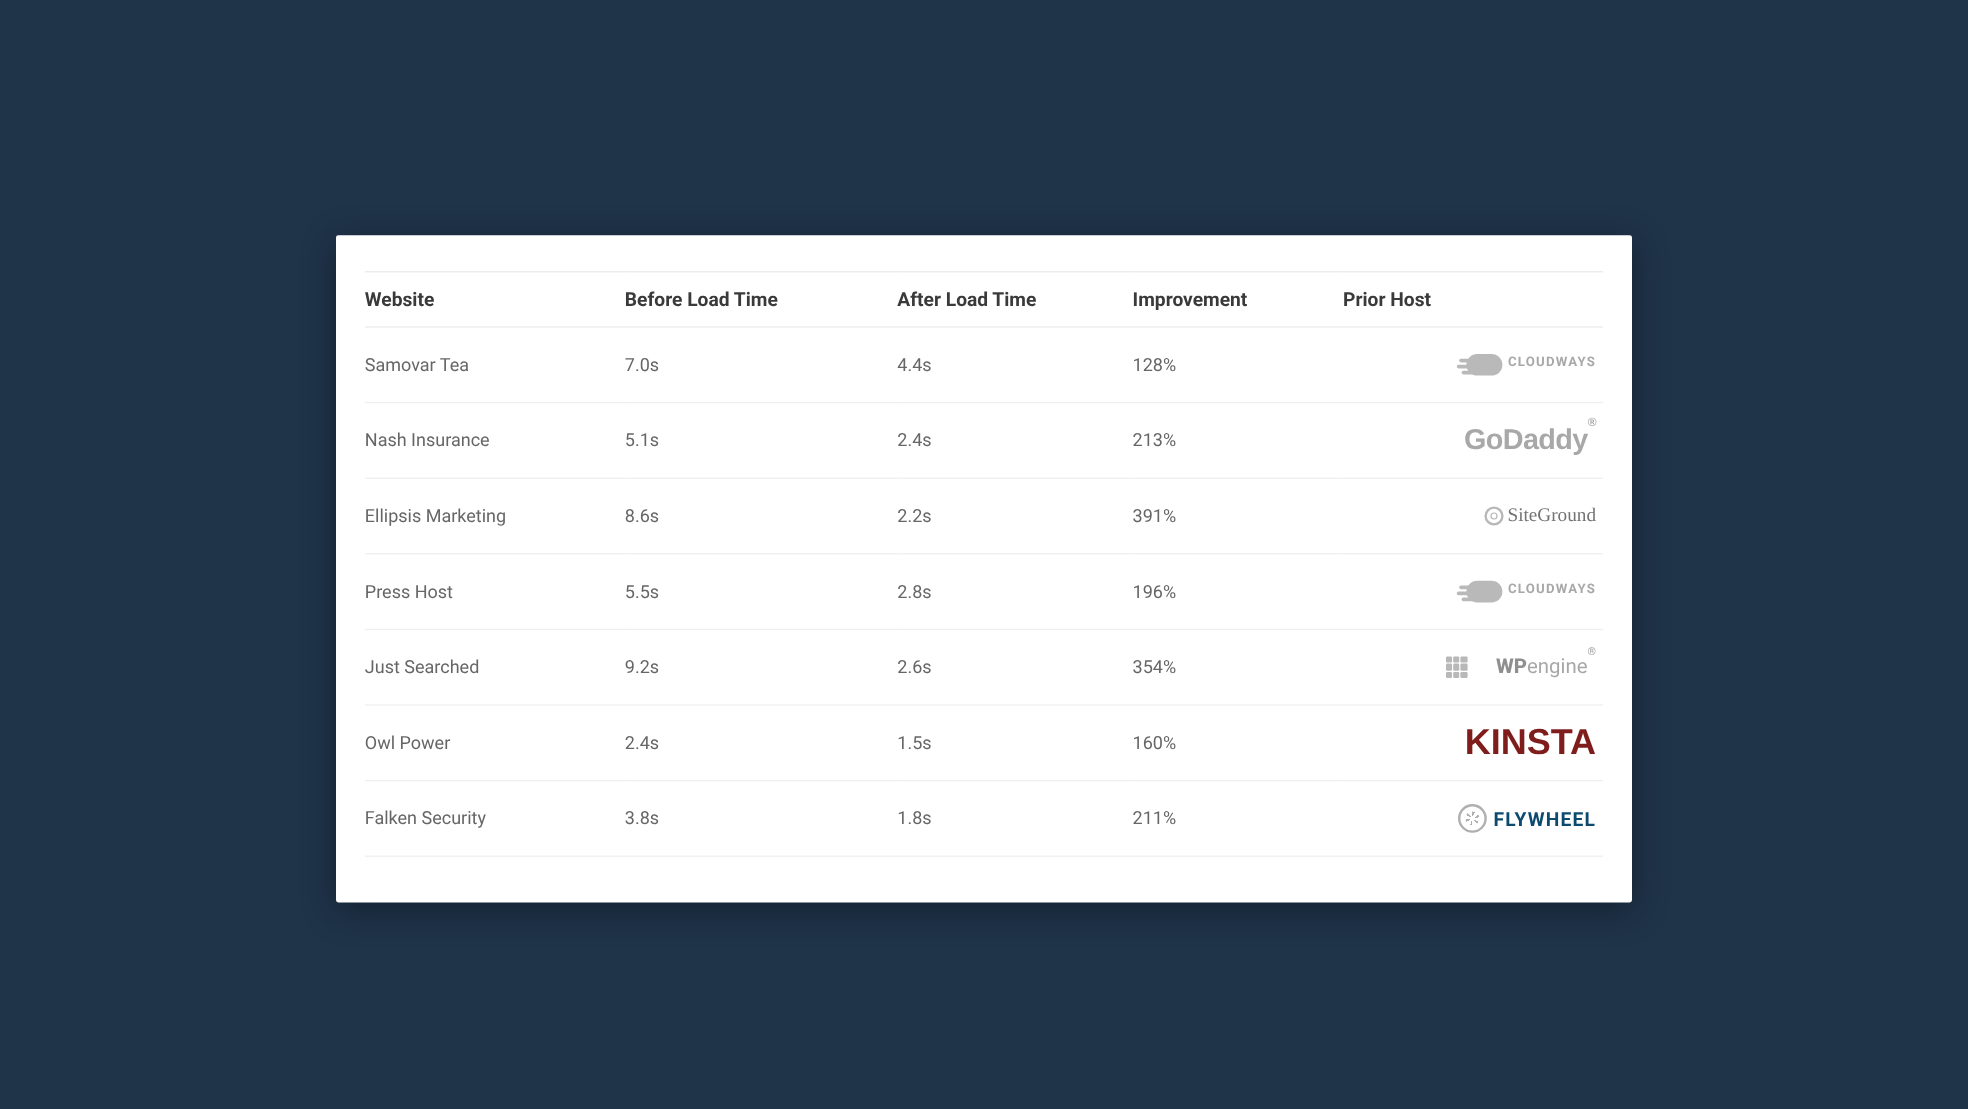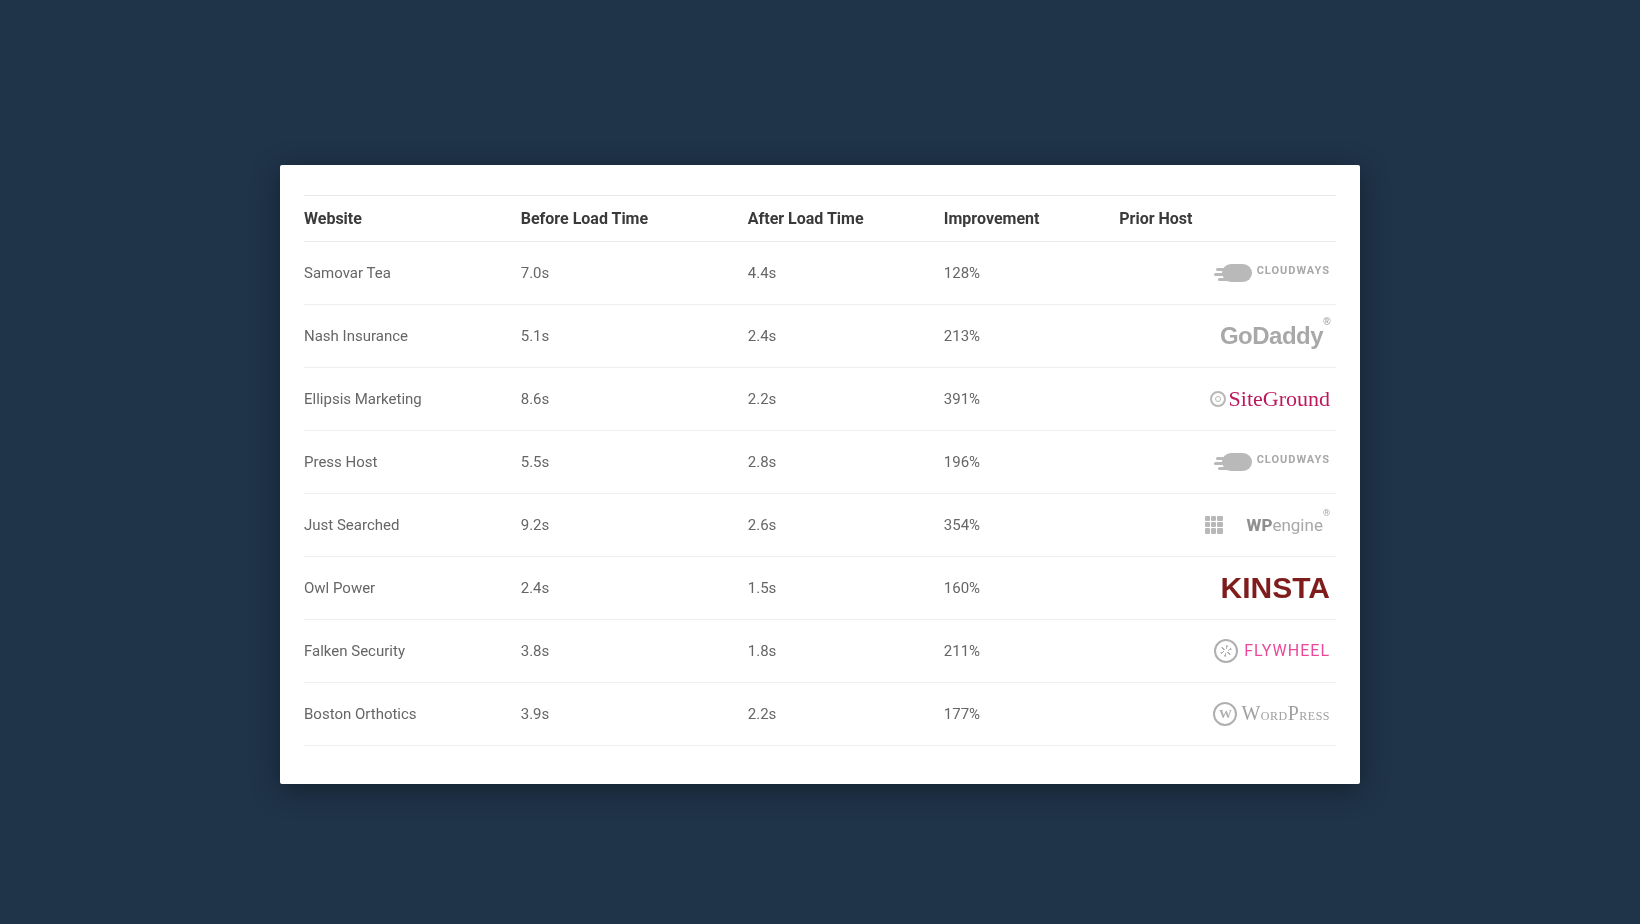--- a/index.html
+++ b/index.html
@@ -66,21 +66,21 @@
     .cloudways .txt { font-size:11px; font-weight:700; letter-spacing:1px; color:#a8a8a8; }
 
     
     .godaddy { font-family: Arial, sans-serif; font-weight:800; font-size:24px; color:#a8a8a8; letter-spacing:-0.5px; }
     .godaddy sup{ font-size:10px; font-weight:700; top:-10px; position:relative;}
 
     
     .siteground { display:inline-flex; align-items:center; gap:3px; }
     .siteground .ring { width:16px; height:16px; border:2px solid #b8b8b8; border-radius:50%; display:inline-block; position:relative;}
     .siteground .ring::after{ content:""; position:absolute; inset:3px; border:1px solid #b8b8b8; border-radius:50%;}
-    .siteground .txt { font-family: "Comic Sans MS", cursive; font-size:22px; color:#be185d; }
+    .siteground .txt { font-family: "Comic Sans MS", cursive; font-size:16px; color:#737373; }
 
     
     .wpengine { display:inline-flex; align-items:center; gap:24px; }
     .wpengine .grid {
       width:18px; height:18px; display:grid; grid-template-columns:repeat(3,1fr); gap:1px;
     }
     .wpengine .grid span { background:#b8b8b8; border-radius:1px; }
     .wpengine .txt { font-size:17px; color:#a8a8a8; }
     .wpengine .txt b { font-weight:800; color:#8f8f8f;}
     .wpengine .txt sup{font-size:9px; top:-8px; position:relative; font-weight:700;}
@@ -92,21 +92,21 @@
     .flywheel { display:inline-flex; align-items:center; gap:6px; }
     .flywheel .wheel {
       width:24px; height:24px; border:2px solid #b0b0b0; border-radius:50%; position:relative;
     }
     .flywheel .wheel::before {
       content:""; position:absolute; inset:4px;
       background: conic-gradient(#b0b0b0 0 20deg, transparent 20deg 60deg, #b0b0b0 60deg 80deg, transparent 80deg 120deg, #b0b0b0 120deg 140deg, transparent 140deg 180deg, #b0b0b0 180deg 200deg, transparent 200deg 240deg, #b0b0b0 240deg 260deg, transparent 260deg 300deg, #b0b0b0 300deg 320deg, transparent 320deg 360deg);
       border-radius:50%;
       mask: radial-gradient(circle, transparent 2px, #000 2px);
     }
-    .flywheel .txt { font-size:16px; font-weight:400; letter-spacing:1px; color:#ec4899; }
+    .flywheel .txt { font-size:16px; font-weight:700; letter-spacing:1px; color:#0c4a6e; }
 
     
     .wordpress { display:inline-flex; align-items:center; gap:4px; }
     .wordpress .w {
       width:24px; height:24px; border:2px solid #b0b0b0; border-radius:50%;
       display:inline-flex; align-items:center; justify-content:center;
       font-family: Georgia, serif; font-size:13px; font-weight:700; color:#b0b0b0;
     }
     .wordpress .txt { font-family: Georgia, serif; font-size:17px; font-variant: small-caps; letter-spacing:0.5px; color:#a0a0a0; }
     .wordpress .txt .cap{ font-size:20px; }
@@ -214,27 +214,15 @@
           <td>3.8s</td>
           <td>1.8s</td>
           <td>211%</td>
           <td class="host-cell" title="Flywheel"><span class="logo">
               <span class="flywheel">
                 <span class="wheel"></span>
                 <span class="txt">FLYWHEEL</span>
               </span>
             </span></td>
         </tr>
-        <tr>
-          <td>Boston Orthotics</td>
-          <td>3.9s</td>
-          <td>2.2s</td>
-          <td>177%</td>
-          <td class="host-cell" title="WordPress"><span class="logo">
-              <span class="wordpress">
-                <span class="w">W</span>
-                <span class="txt"><span class="cap">W</span>ord<span class="cap">P</span>ress</span>
-              </span>
-            </span></td>
-        </tr>
       </tbody>
   </table>
 </div>
 
 </body></html>

